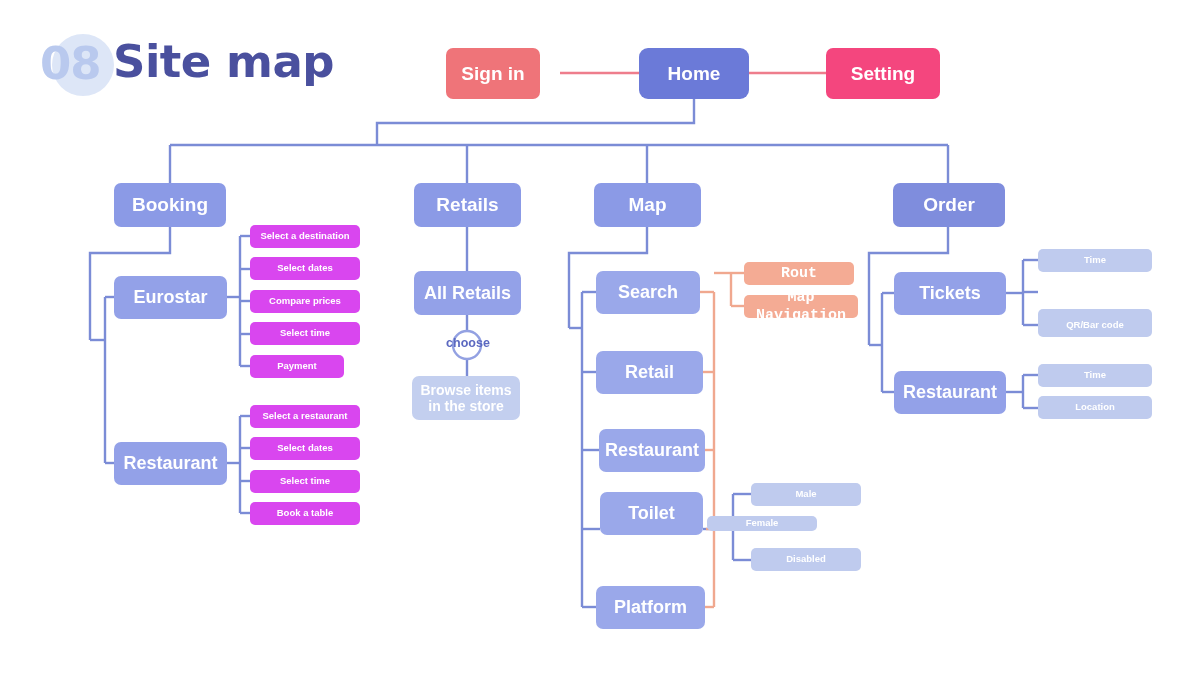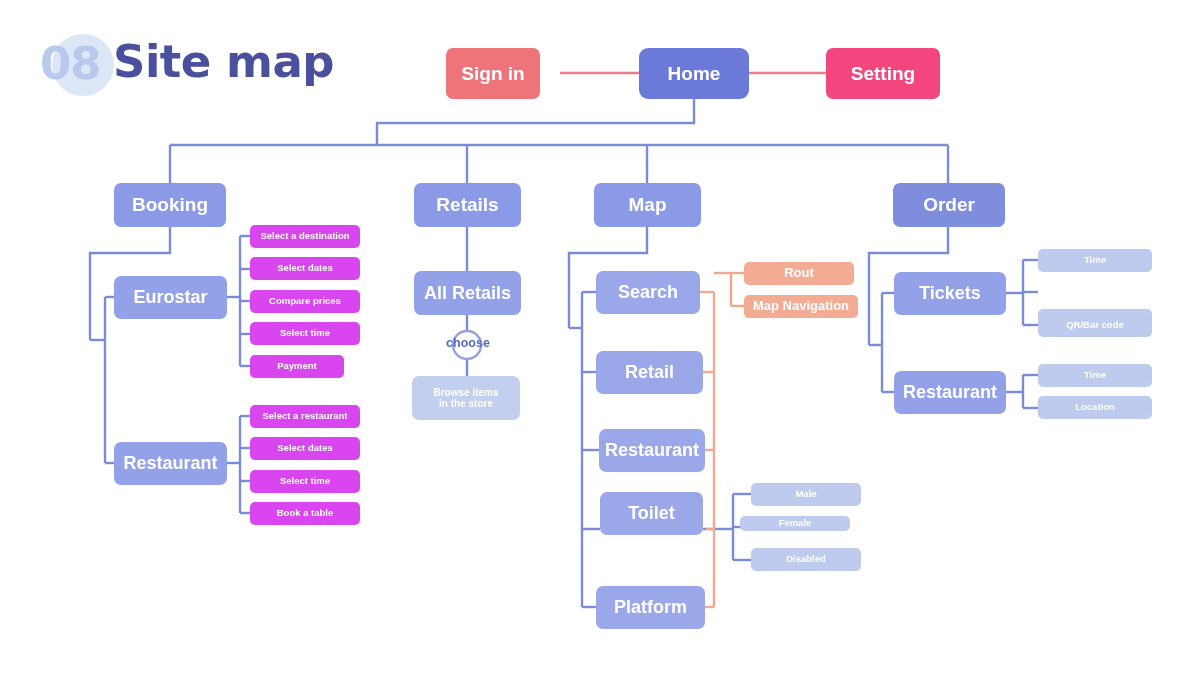--- a/index.html
+++ b/index.html
@@ -77,22 +77,22 @@
   }
   .lvl-home   { background: #6b7ad8; font-size: 19px; border-radius: 9px; }
   .lvl-signin { background: #ef7479; font-size: 19px; border-radius: 7px; }
   .lvl-set    { background: #f4467e; font-size: 19px; border-radius: 7px; }
   .lvl-order  { background: #7f8ddd; font-size: 19px; border-radius: 7px; }
   .lvl-2      { background: #8b9ae6; font-size: 19px; }
   .lvl-3      { background: #93a1e8; font-size: 18px; }
   .lvl-3b     { background: #9aa8ea; font-size: 18px; }
   .lvl-leaf   { background: #d946ef; font-size: 9.5px; border-radius: 5px; }
   .lvl-leaf-b { background: #bfcbee; font-size: 9.5px; border-radius: 5px; }
-  .lvl-coral  { background: #f4ab94; font-size: 13px; border-radius: 5px; }
-  .lvl-browse { background: #c3cfef; font-size: 10px; border-radius: 7px; }
+  .lvl-coral  { background: #f4ab94; font-size: 15px; border-radius: 5px; font-family: Liberation Mono, monospace; }
+  .lvl-browse { background: #c3cfef; font-size: 14px; border-radius: 7px; }
 
   #choose-label {
     position: absolute;
     left: 442px;
     top: 336px;
     width: 52px;
     text-align: center;
     font-size: 12.5px;
     font-weight: bold;
     color: #5b68c0;
@@ -235,21 +235,21 @@
   <div class="node lvl-3b" style="left:596px; top:271px; width:104px; height:43px;">Search</div>
   <div class="node lvl-3b" style="left:596px; top:351px; width:107px; height:43px;">Retail</div>
   <div class="node lvl-3b" style="left:599px; top:429px; width:106px; height:43px;">Restaurant</div>
   <div class="node lvl-3b" style="left:600px; top:492px; width:103px; height:43px;">Toilet</div>
   <div class="node lvl-3b" style="left:596px; top:586px; width:109px; height:43px;">Platform</div>
 
   <div class="node lvl-coral" style="left:744px; top:262px; width:110px; height:23px;">Rout</div>
   <div class="node lvl-coral" style="left:744px; top:295px; width:114px; height:23px;">Map Navigation</div>
 
   <div class="node lvl-leaf-b" style="left:751px; top:483px; width:110px; height:23px;">Male</div>
-  <div class="node lvl-leaf-b" style="left:740px; top:516px; width:110px; height:15px;">Female</div>
+  <div class="node lvl-leaf-b" style="left:707px; top:516px; width:110px; height:15px;">Female</div>
   <div class="node lvl-leaf-b" style="left:751px; top:548px; width:110px; height:23px;">Disabled</div>
 
   <div class="node lvl-3" style="left:894px; top:272px; width:112px; height:43px;">Tickets</div>
   <div class="node lvl-3" style="left:894px; top:371px; width:112px; height:43px;">Restaurant</div>
 
   <div class="node lvl-leaf-b" style="left:1038px; top:249px; width:114px; height:23px;">Time</div>
   <div class="node lvl-leaf-b" style="left:1038px; top:281px; width:114px; height:23px;margin-top:28px;">Date</div>
   <div class="node lvl-leaf-b" style="left:1038px; top:314px; width:114px; height:23px;">QR/Bar code</div>
 
   <div class="node lvl-leaf-b" style="left:1038px; top:364px; width:114px; height:23px;">Time</div>

